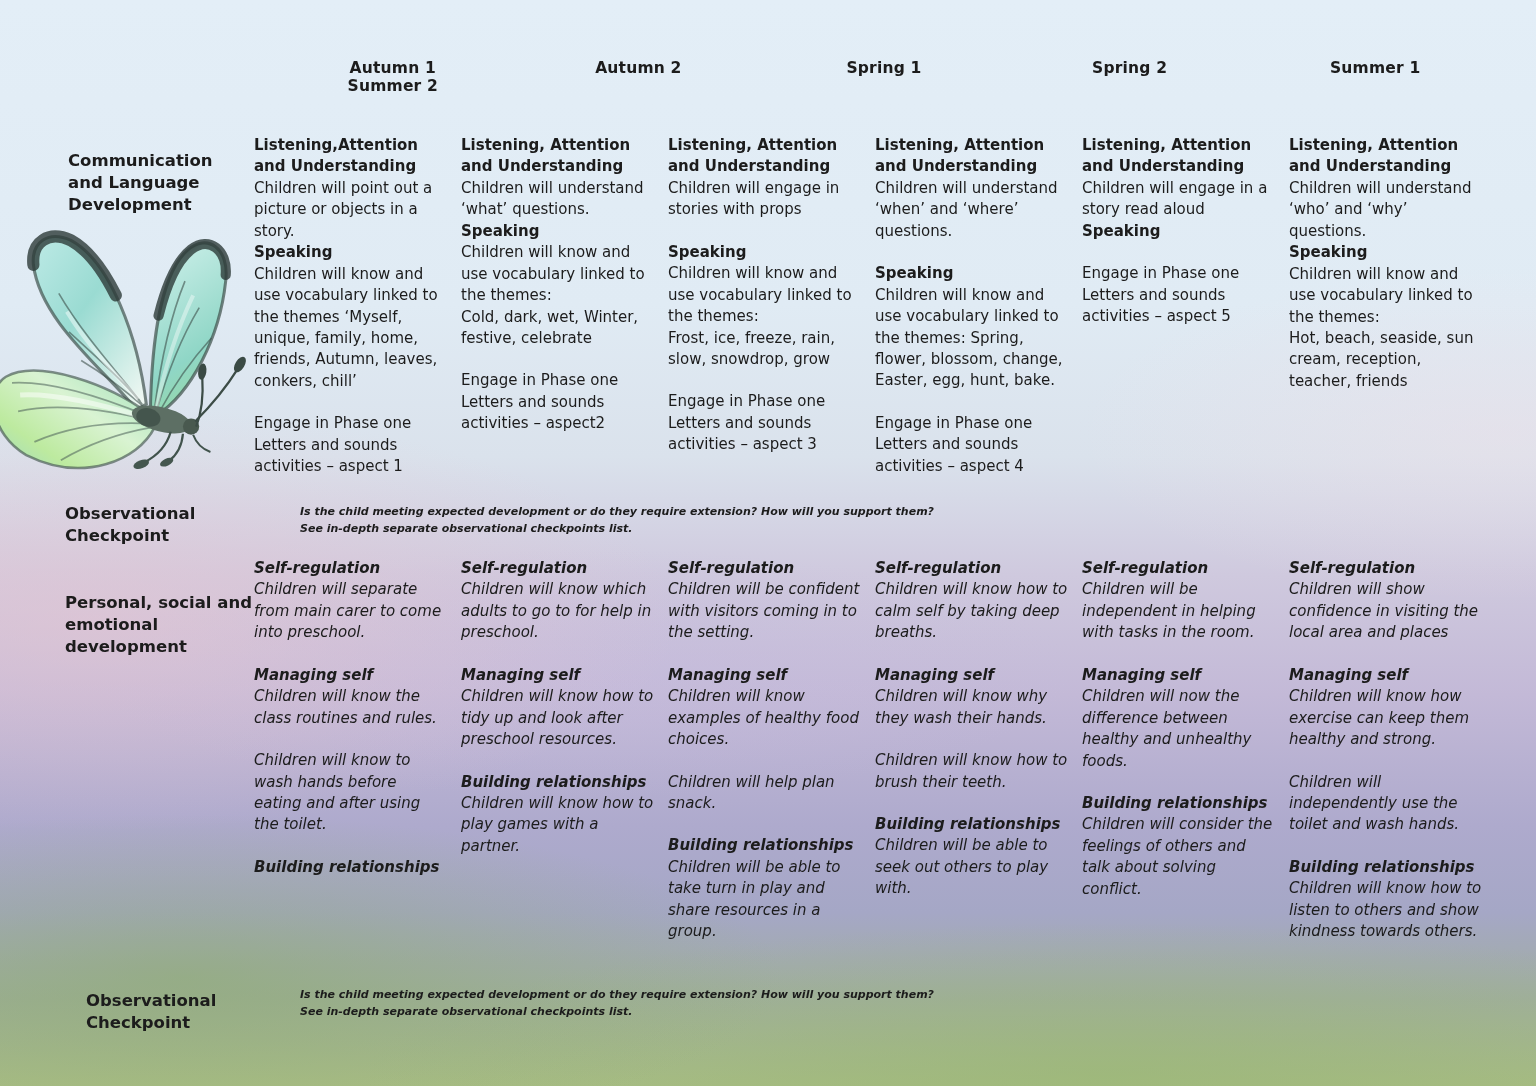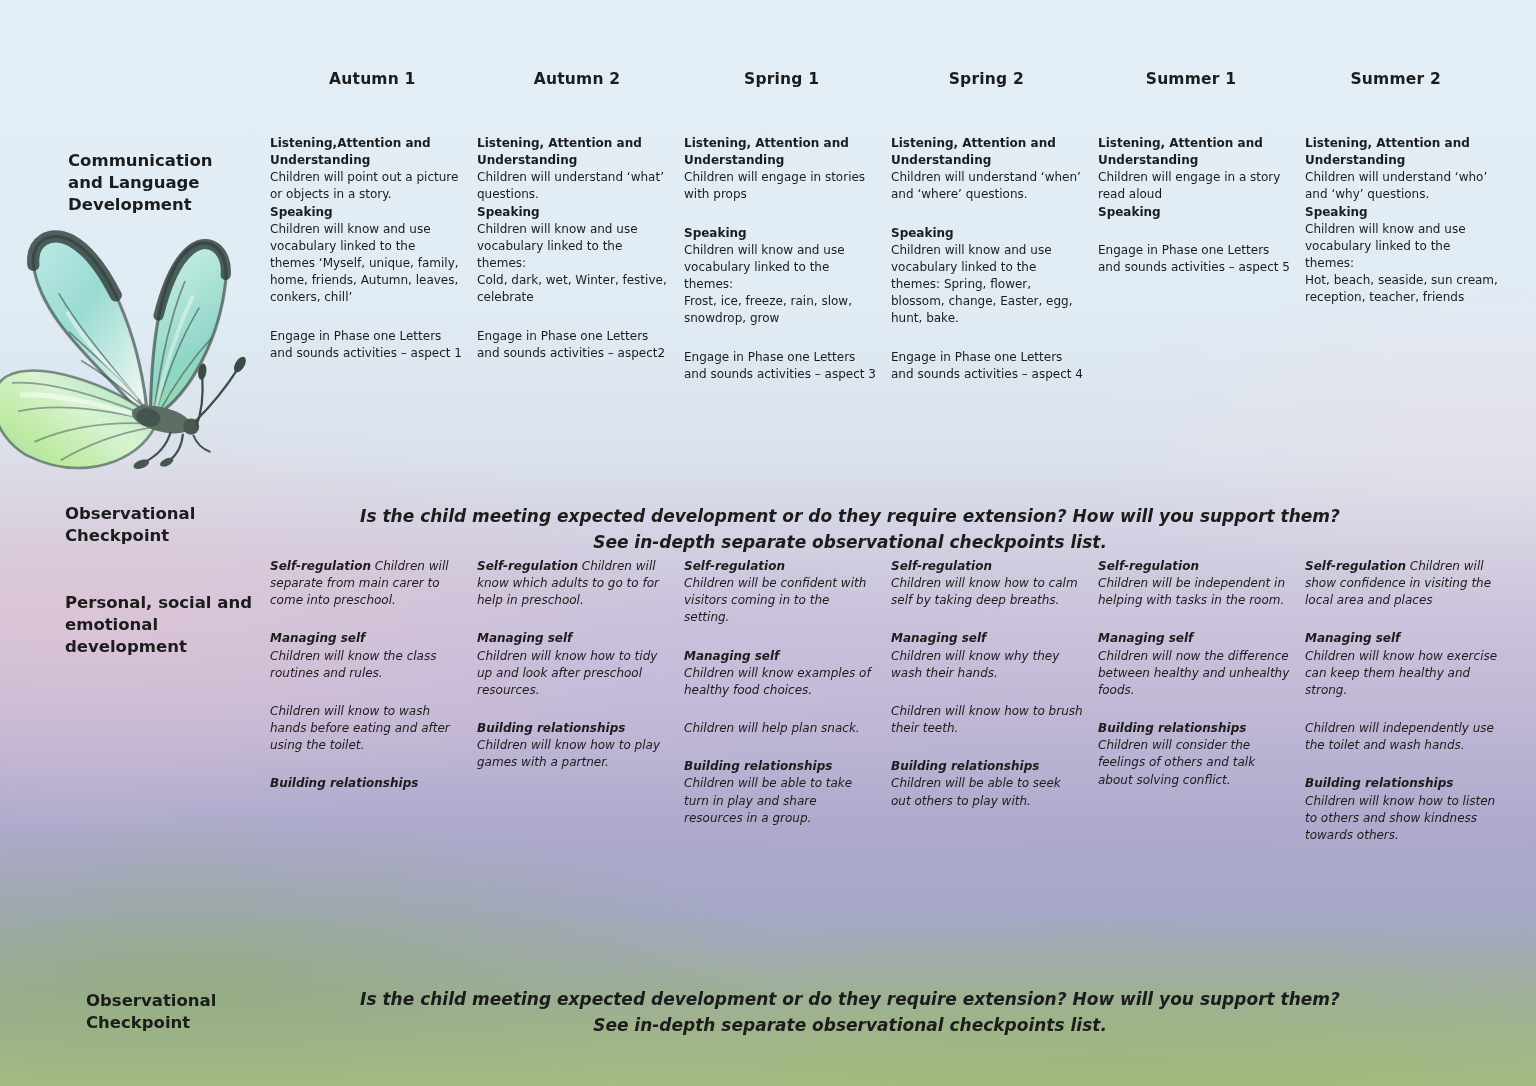--- a/index.html
+++ b/index.html
@@ -15,50 +15,50 @@
       radial-gradient(45% 16% at 38% 62%, rgba(198,188,222,0.45), rgba(198,188,222,0) 72%),
       radial-gradient(52% 20% at 12% 90%, rgba(140,172,108,0.55), rgba(140,172,108,0) 75%),
       radial-gradient(62% 18% at 72% 99%, rgba(152,182,116,0.60), rgba(152,182,116,0) 78%),
       linear-gradient(180deg,
         #e3eef7 0%, #e0ebf4 28%, #dae2ec 42%, #cfc9de 53%,
         #c3b9d7 64%, #aeaacd 76%, #a5a7c6 84%, #a0ae9e 92%, #a9bd85 100%);
   }
 
   
   .season-row {
-    position:absolute; left:270px; top:70px; width:1228px;
-    display:grid; grid-template-columns:repeat(6,1fr); 
+    position:absolute; left:270px; top:59px; width:1228px;
+    display:grid; grid-template-columns:repeat(5,1fr); 
   }
   .season { text-align:center; font-weight:bold; font-size:15.5px; letter-spacing:0.2px; }
 
   
   .row-label { position:absolute; font-weight:bold; font-size:16.5px; line-height:1.32; }
   .label-comm { left:68px; top:150px; width:170px; text-align:left; }
   .label-cp1  { left:65px; top:503px; width:180px; }
   .label-psed { left:65px; top:592px; width:190px; }
   .label-cp2  { left:86px; top:990px; width:180px; }
 
   
   .cells {
-    position:absolute; left:270px; width:1228px;
+    position:absolute; left:254px; width:1228px;
     display:grid; grid-template-columns:repeat(6,1fr); column-gap:14px;
-    font-size:12px; line-height:1.43;
+    font-size:15px; line-height:1.43;
   }
   #comm-cells { top:135px; }
   #psed-cells { top:558px;font-style:italic; }
   .cell { min-width:0; }
   .para { margin:0; }
   .para.gap { margin-top:21px; }
   .para b.blk { display:block; }
   .para span { white-space:pre-line; }
 
   
   .checkpoint-text {
-    position:absolute; left:300px; width:1100px; text-align:center;
-    font-weight:bold; font-style:italic; font-size:17px; line-height:1.55;
+    position:absolute; left:300px; width:1100px; 
+    font-weight:bold; font-style:italic; font-size:11px; line-height:1.55;
   }
   #cp1-text { top:503px; }
   #cp2-text { top:986px; }
 
   
   .butterfly { position:absolute; left:-6px; top:218px; width:268px; height:290px; }
 </style>
 </head>
 <body>
 

